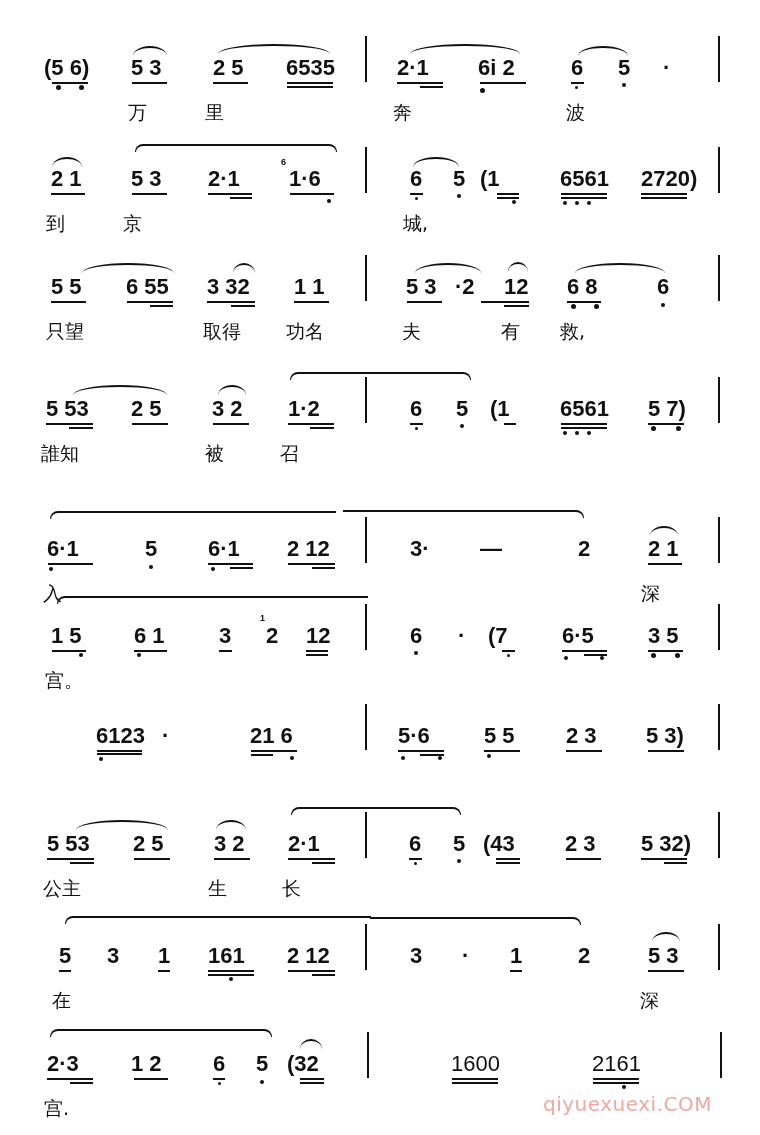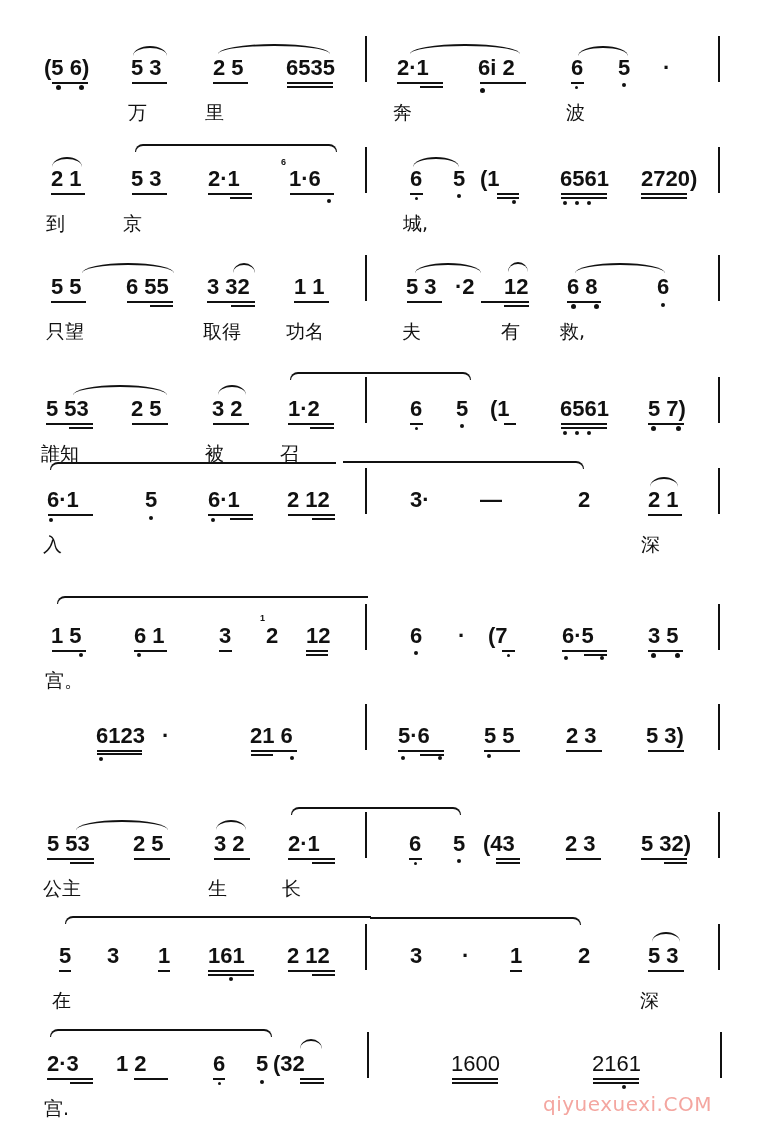--- a/index.html
+++ b/index.html
@@ -174,21 +174,21 @@
   <span class="dot" style="left:563px;top:34px;width:4px;height:4px;"></span>
   <span class="dot" style="left:575px;top:34px;width:4px;height:4px;"></span>
   <span class="dot" style="left:587px;top:34px;width:4px;height:4px;"></span>
   <span class="note" style="left:648px;">5 7)</span>
   <div class="ul" style="left:648px;top:26px;width:36px;"></div>
   <span class="dot" style="left:651px;top:29px;"></span>
   <span class="dot" style="left:676px;top:29px;"></span>
   <div class="bar" style="left:718px;"></div>
 </div>
 
-<div class="system" style="top:488px;text-decoration:underline;">
+<div class="system" style="top:537px;text-decoration:underline;">
   <div class="bracket l" style="left:50px;top:-26px;width:285px;"></div>
   <span class="note" style="left:47px;">6·1</span>
   <div class="ul" style="left:48px;top:26px;width:45px;"></div>
   <span class="dot" style="left:49px;top:30px;width:4px;height:4px;"></span>
   <span class="note" style="left:145px;">5</span>
   <span class="dot" style="left:149px;top:28px;width:4px;height:4px;"></span>
   <span class="note" style="left:208px;">6·1</span>
   <div class="ul" style="left:208px;top:26px;width:45px;"></div>
   <div class="ul" style="left:230px;top:30px;width:23px;"></div>
   <span class="dot" style="left:211px;top:30px;width:4px;height:4px;"></span>
@@ -336,29 +336,29 @@
   <div class="ul" style="left:648px;top:26px;width:36px;"></div>
   <span class="lyric" style="left:640px;">深</span>
   <div class="bar" style="left:718px;"></div>
 </div>
 
 <div class="system" style="top:1052px;">
   <div class="bracket l r" style="left:50px;top:-23px;width:220px;"></div>
   <span class="note" style="left:47px;">2·3</span>
   <div class="ul" style="left:47px;top:26px;width:46px;"></div>
   <div class="ul" style="left:70px;top:30px;width:23px;"></div>
-  <span class="note" style="left:116px;">1 2</span>
+  <span class="note" style="left:131px;">1 2</span>
   <div class="ul" style="left:134px;top:26px;width:34px;"></div>
   <span class="note" style="left:213px;">6</span>
   <div class="ul" style="left:213px;top:26px;width:12px;"></div>
   <span class="dot" style="left:218px;top:30px;width:3px;height:3px;"></span>
   <span class="note" style="left:256px;">5</span>
   <span class="dot" style="left:260px;top:28px;width:4px;height:4px;"></span>
   <div class="slur" style="left:300px;top:-13px;width:22px;"></div>
-  <span class="note" style="left:273px;text-align:right;">(32</span>
+  <span class="note" style="left:287px;text-align:right;">(32</span>
   <div class="ul" style="left:300px;top:26px;width:24px;"></div>
   <div class="ul" style="left:300px;top:30px;width:24px;"></div>
   <span class="lyric" style="left:44px;">宫.</span>
   <div class="bar" style="left:367px;"></div>
 
   <span class="note" style="left:451px;font-weight:normal;">1600</span>
   <div class="ul" style="left:452px;top:26px;width:46px;"></div>
   <div class="ul" style="left:452px;top:30px;width:46px;"></div>
   <span class="note" style="left:592px;font-weight:normal;">2161</span>
   <div class="ul" style="left:593px;top:26px;width:46px;"></div>

